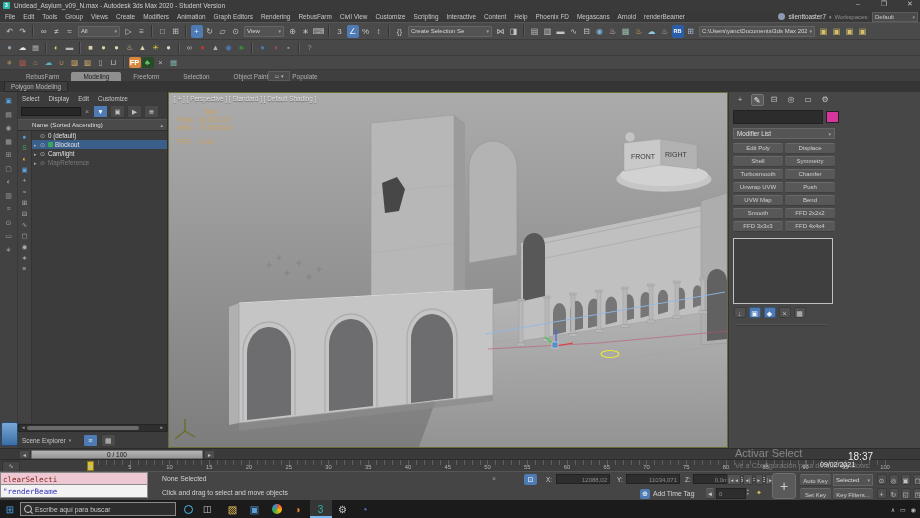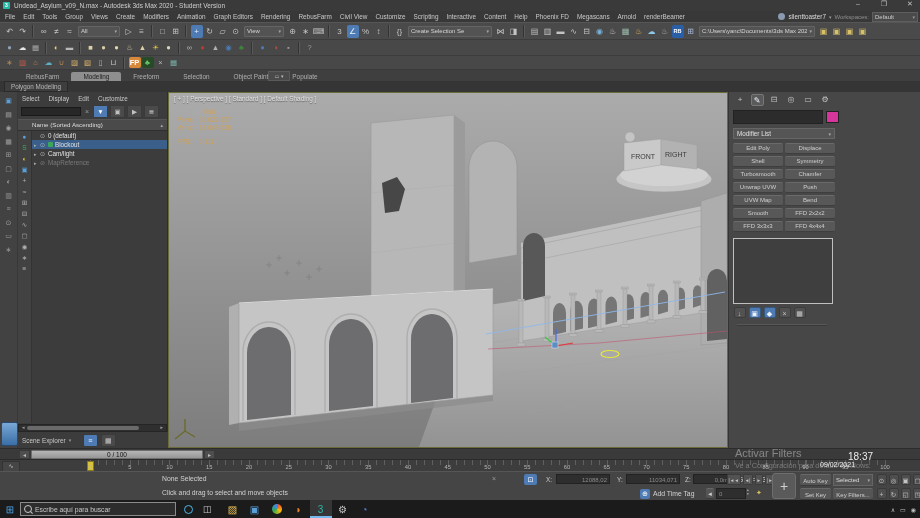--- a/index.html
+++ b/index.html
@@ -617,20 +617,24 @@
       <span class="tick-label" style="left: 646.5px;">70</span>
       <span class="tick-label" style="left: 686.25px;">75</span>
       <span class="tick-label" style="left: 726px;">80</span>
       <span class="tick-label" style="left: 765.75px;">85</span>
       <span class="tick-label" style="left: 805.5px;">90</span>
       <span class="tick-label" style="left: 845.25px;">95</span>
       <span class="tick-label" style="left: 885px;">100</span>
     </div>
 
   <div class="abs sb">
+    <div class="listener">
+      <div class="l1">clearSelecti</div>
+      <div class="l2">"renderBeame</div>
+    </div>
     <span class="sbtext" style="left:162px;top:3px">None Selected</span>
     <span class="sbtext" style="left:162px;top:17px">Click and drag to select and move objects</span>
 
     <span class="sb-icon" style="left:492px;top:3px">×</span>
     <span class="blue-sq" style="left:524px;top:2px;width:13px;height:11px;font-size:7px;line-height:11px">⊡</span>
 
     <span class="coord-label" style="left:546px">X:</span>
     <span class="coord-field" style="left:556px;width:54px">12088,02</span>
     <span class="coord-label" style="left:617px">Y:</span>
     <span class="coord-field" style="left:626px;width:54px">11034,071</span>
@@ -673,21 +677,21 @@
         <span class="tbi">▢</span>
       </span>
     <span class="navs" style="left:876px;top:16px">
         <span class="tbi">+</span>
         <span class="tbi">↻</span>
         <span class="tbi">◱</span>
         <span class="tbi">◳</span>
       </span>
   </div>
 
-  <div class="watermark1">Activar Filters</div>
+  <div class="watermark1">Activar Select</div>
   <div class="watermark2">Ve a Configuración para default Windows.</div>
   <div class="clock-time">18:37</div>
   <div class="clock-date">09/02/2021</div>
 
   <div class="abs taskbar">
     <span class="start">⊞</span>
     <span class="tsearch">
       <span class="mag"></span>
       <span>Escribe aquí para buscar</span>
     </span>

